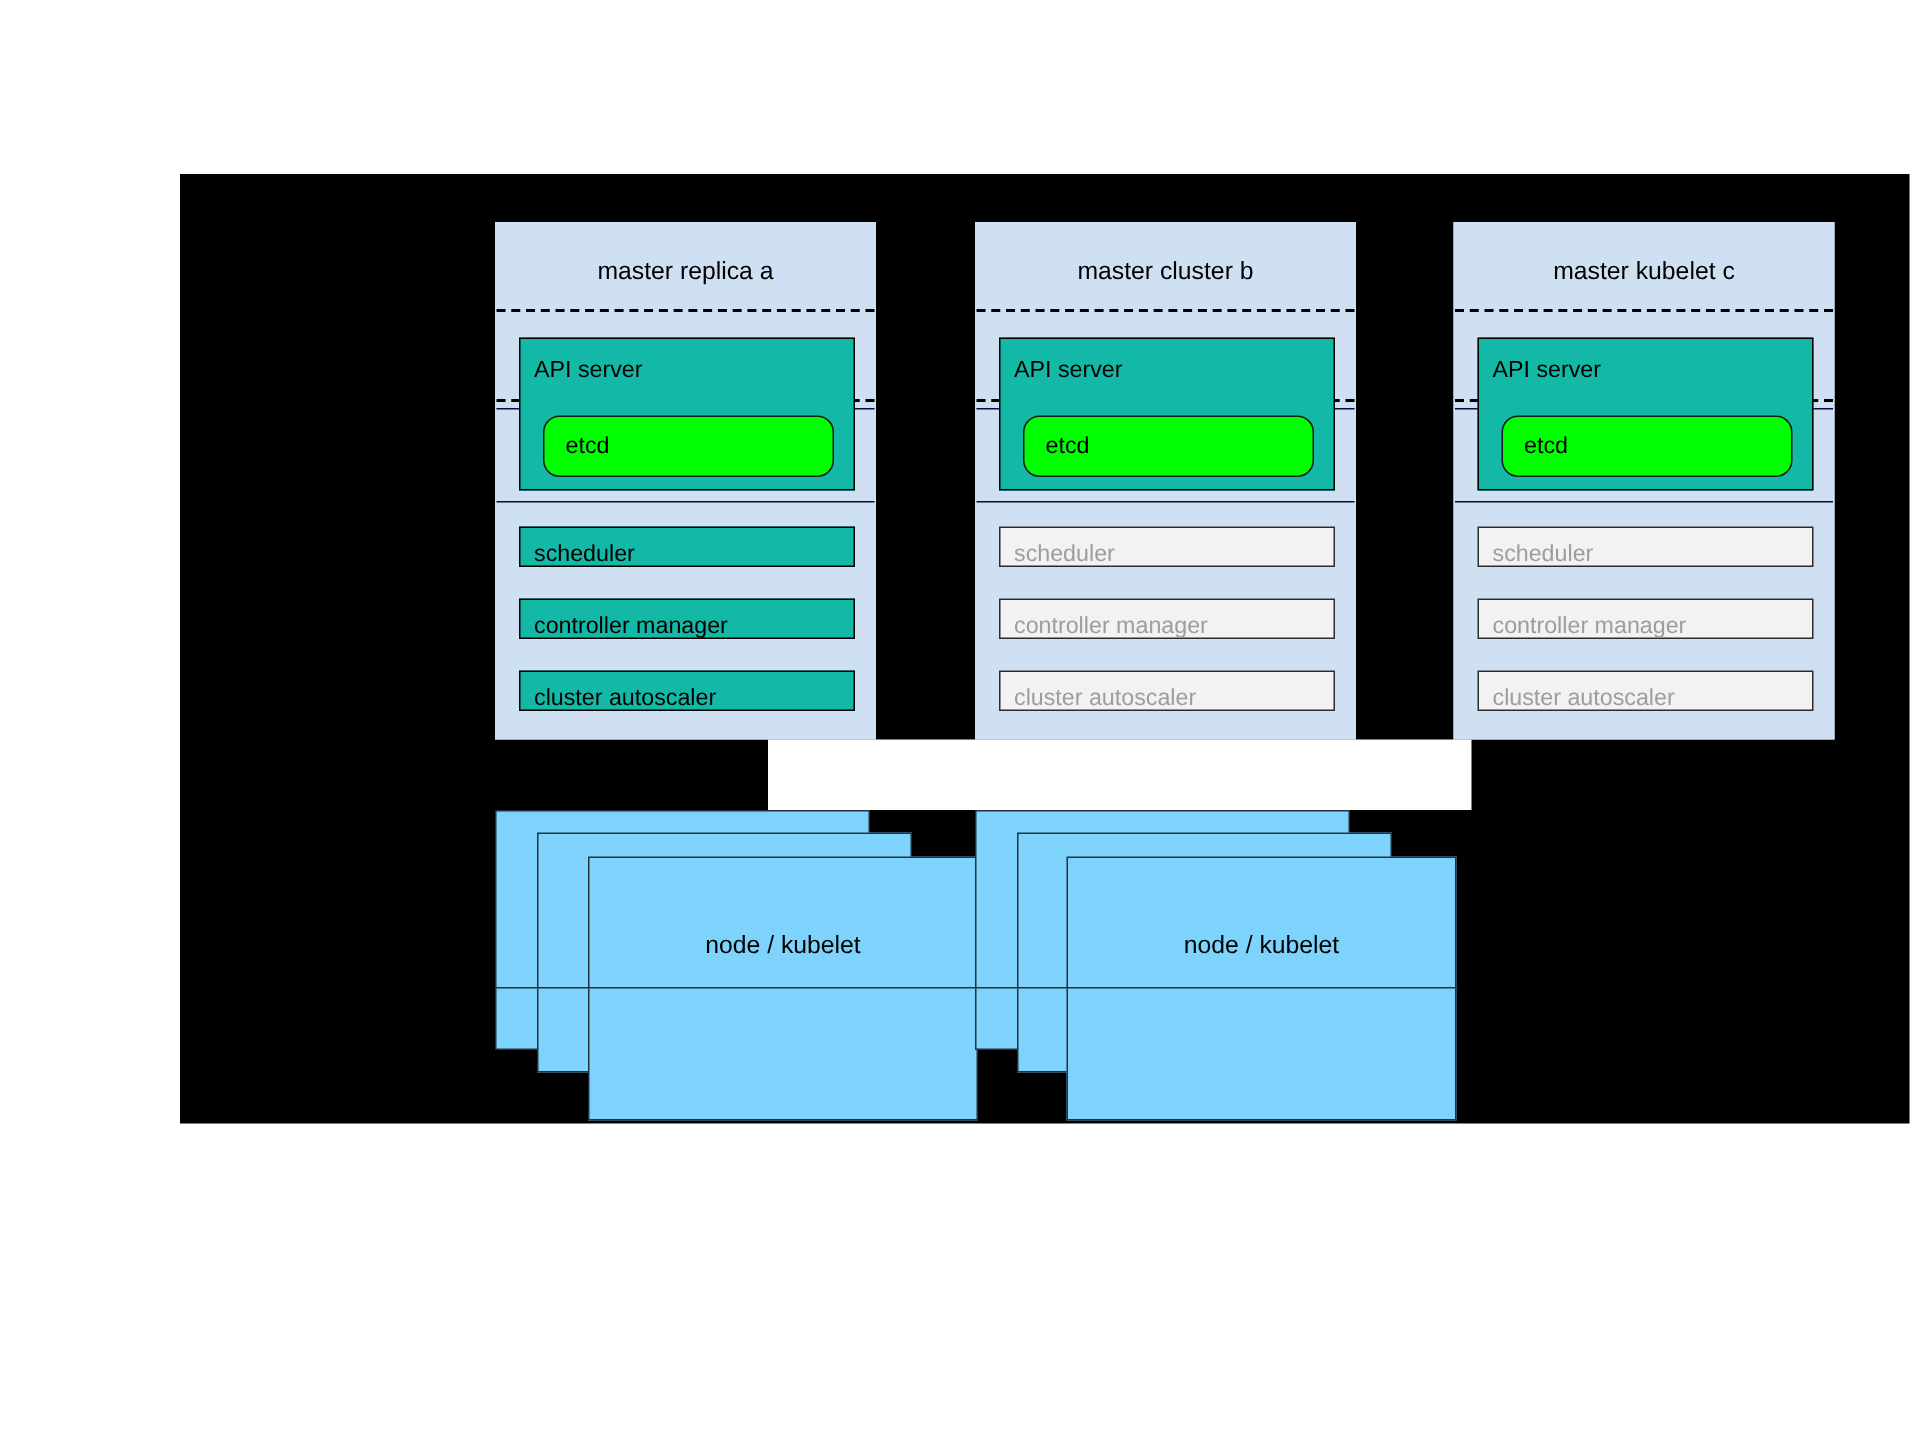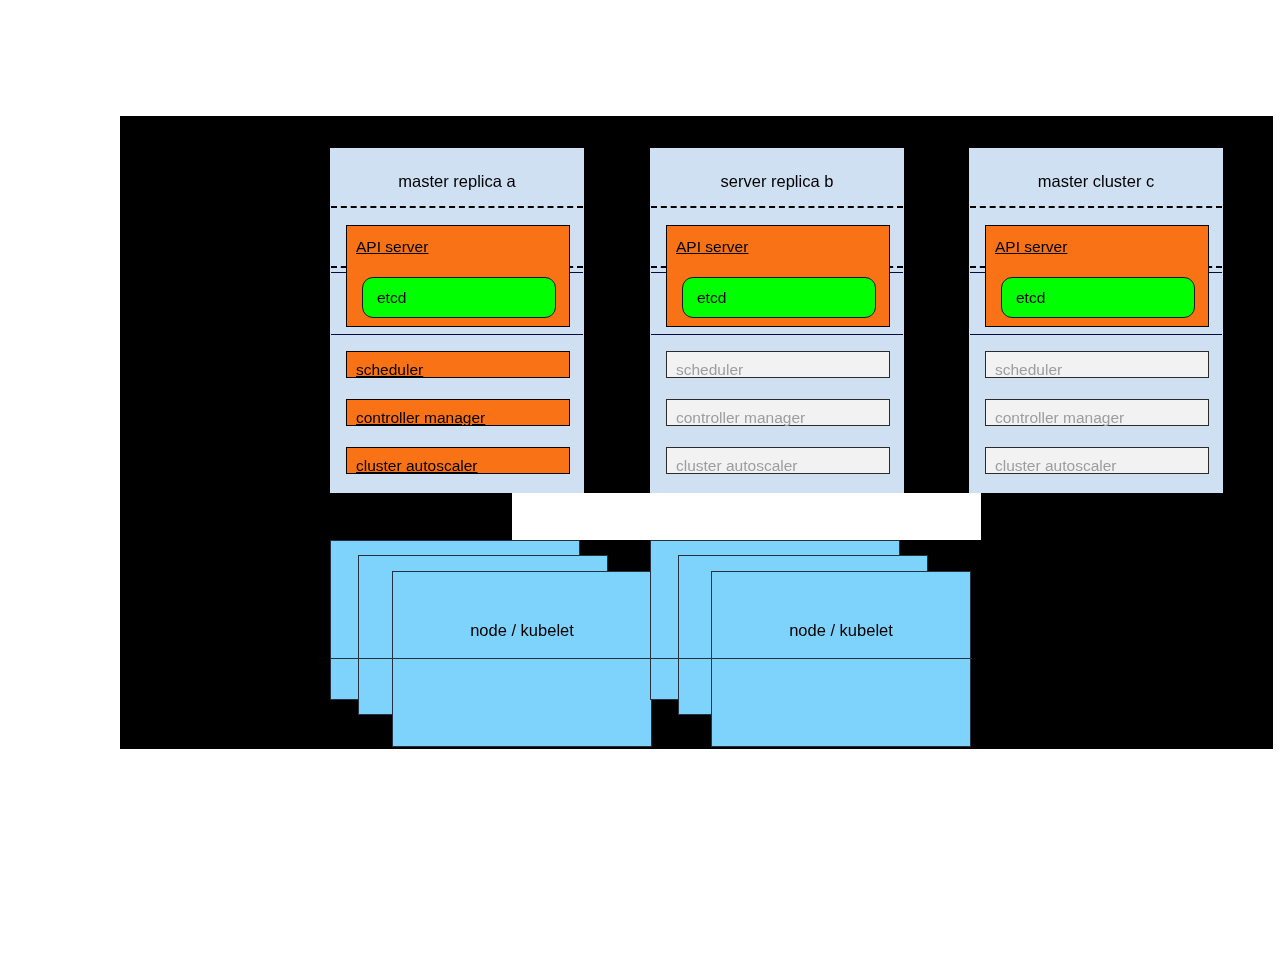--- a/index.html
+++ b/index.html
@@ -83,23 +83,22 @@
     position: absolute;
     box-sizing: border-box;
     border: 1.6px solid #000000;
     font-size: 15.5px;
     line-height: 1;
     display: flex;
     align-items: flex-end;
     padding-left: 9px;
   }
   .comp.active {
-    background: #f97316;
-    color: #000000;
-    text-decoration: underline;
+    background: #14b8a6;
+    color: #000000;
   }
   .comp.inactive {
     background: #f2f2f2;
     color: #9d9d9d;
     border-color: #2b2b2b;
   }
 
   
   .comp.apiserver {
     align-items: flex-start;
@@ -170,21 +169,21 @@
     </div>
     <div class="comp active" style="left:15px; top:250px; width:224px; height:27px;">
       <span>controller manager</span>
     </div>
     <div class="comp active" style="left:15px; top:298px; width:224px; height:27px;">
       <span>cluster autoscaler</span>
     </div>
   </div>
 
   <div class="replica" style="left:650px; top:128px; width:254px; height:345px;">
-    <div class="replica-title" style="top:24px;">server replica b</div>
+    <div class="replica-title" style="top:24px;">master cluster b</div>
     <div class="dashed-sep" style="top:57px;"></div>
     <div class="dashed-sep" style="top:117px;"></div>
     <div class="solid-sep" style="top:123px;"></div>
     <div class="solid-sep" style="top:185px;"></div>
 
     <div class="comp active apiserver" style="left:15px; top:76px; width:224px; height:102px;">
       <span>API server</span>
     </div>
     <div class="etcd" style="left:31px; top:128px; width:194px; height:41px;">
       <span>etcd</span>
@@ -195,21 +194,21 @@
     </div>
     <div class="comp inactive" style="left:15px; top:250px; width:224px; height:27px;">
       <span>controller manager</span>
     </div>
     <div class="comp inactive" style="left:15px; top:298px; width:224px; height:27px;">
       <span>cluster autoscaler</span>
     </div>
   </div>
 
   <div class="replica" style="left:969px; top:128px; width:254px; height:345px;">
-    <div class="replica-title" style="top:24px;">master cluster c</div>
+    <div class="replica-title" style="top:24px;">master kubelet c</div>
     <div class="dashed-sep" style="top:57px;"></div>
     <div class="dashed-sep" style="top:117px;"></div>
     <div class="solid-sep" style="top:123px;"></div>
     <div class="solid-sep" style="top:185px;"></div>
 
     <div class="comp active apiserver" style="left:15px; top:76px; width:224px; height:102px;">
       <span>API server</span>
     </div>
     <div class="etcd" style="left:31px; top:128px; width:194px; height:41px;">
       <span>etcd</span>

